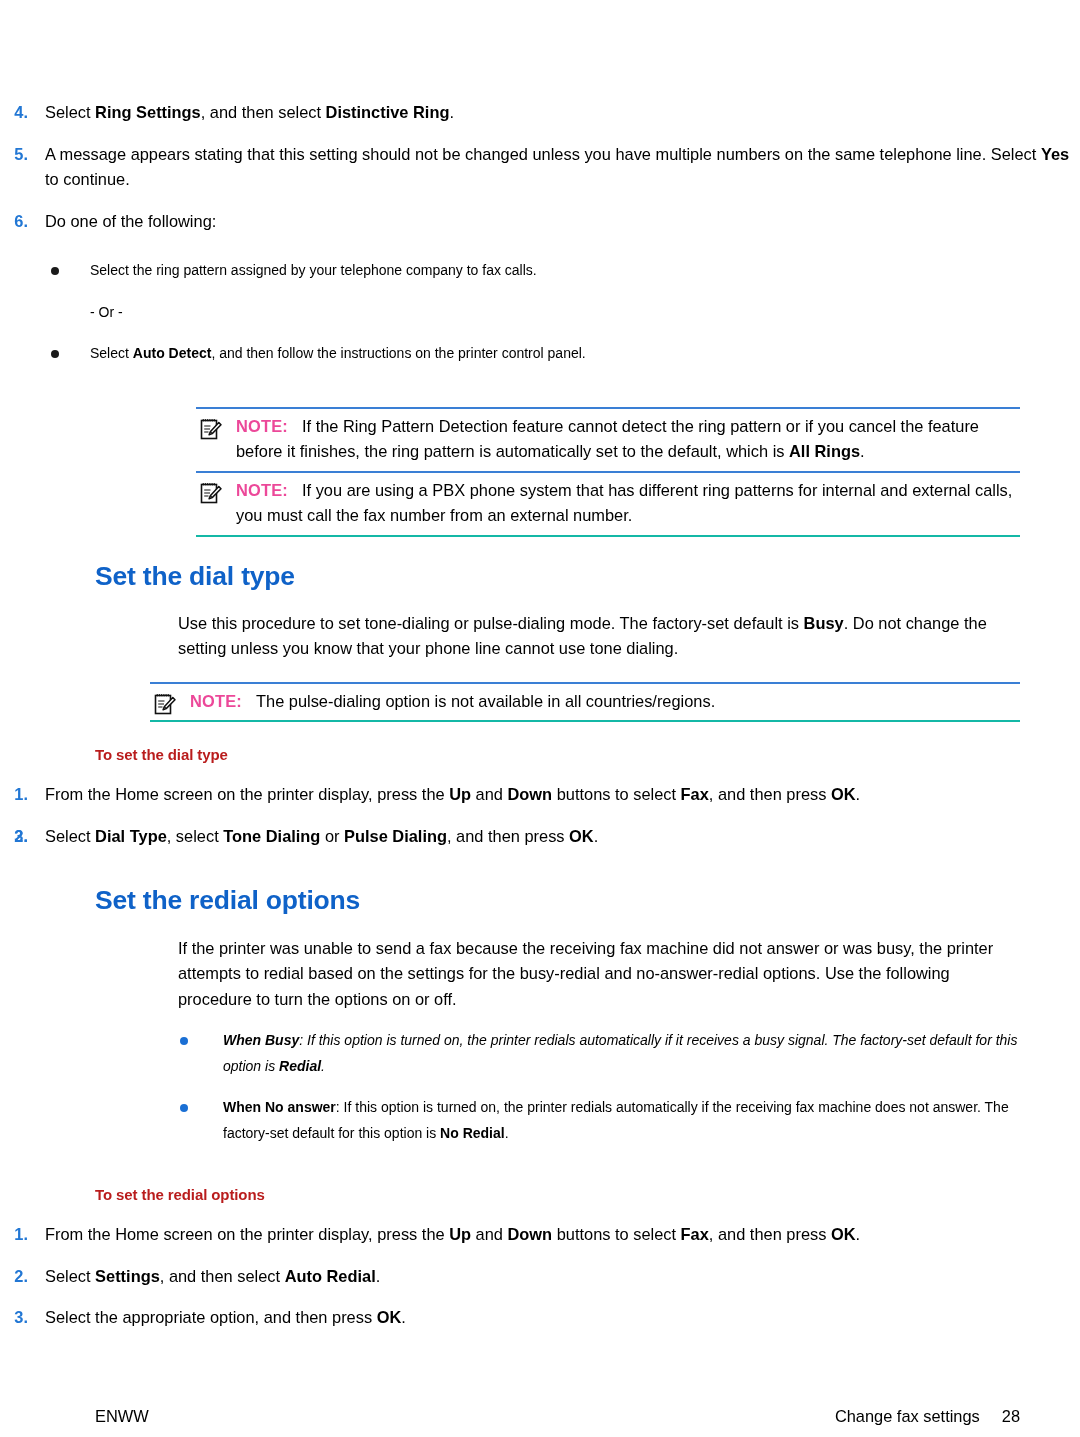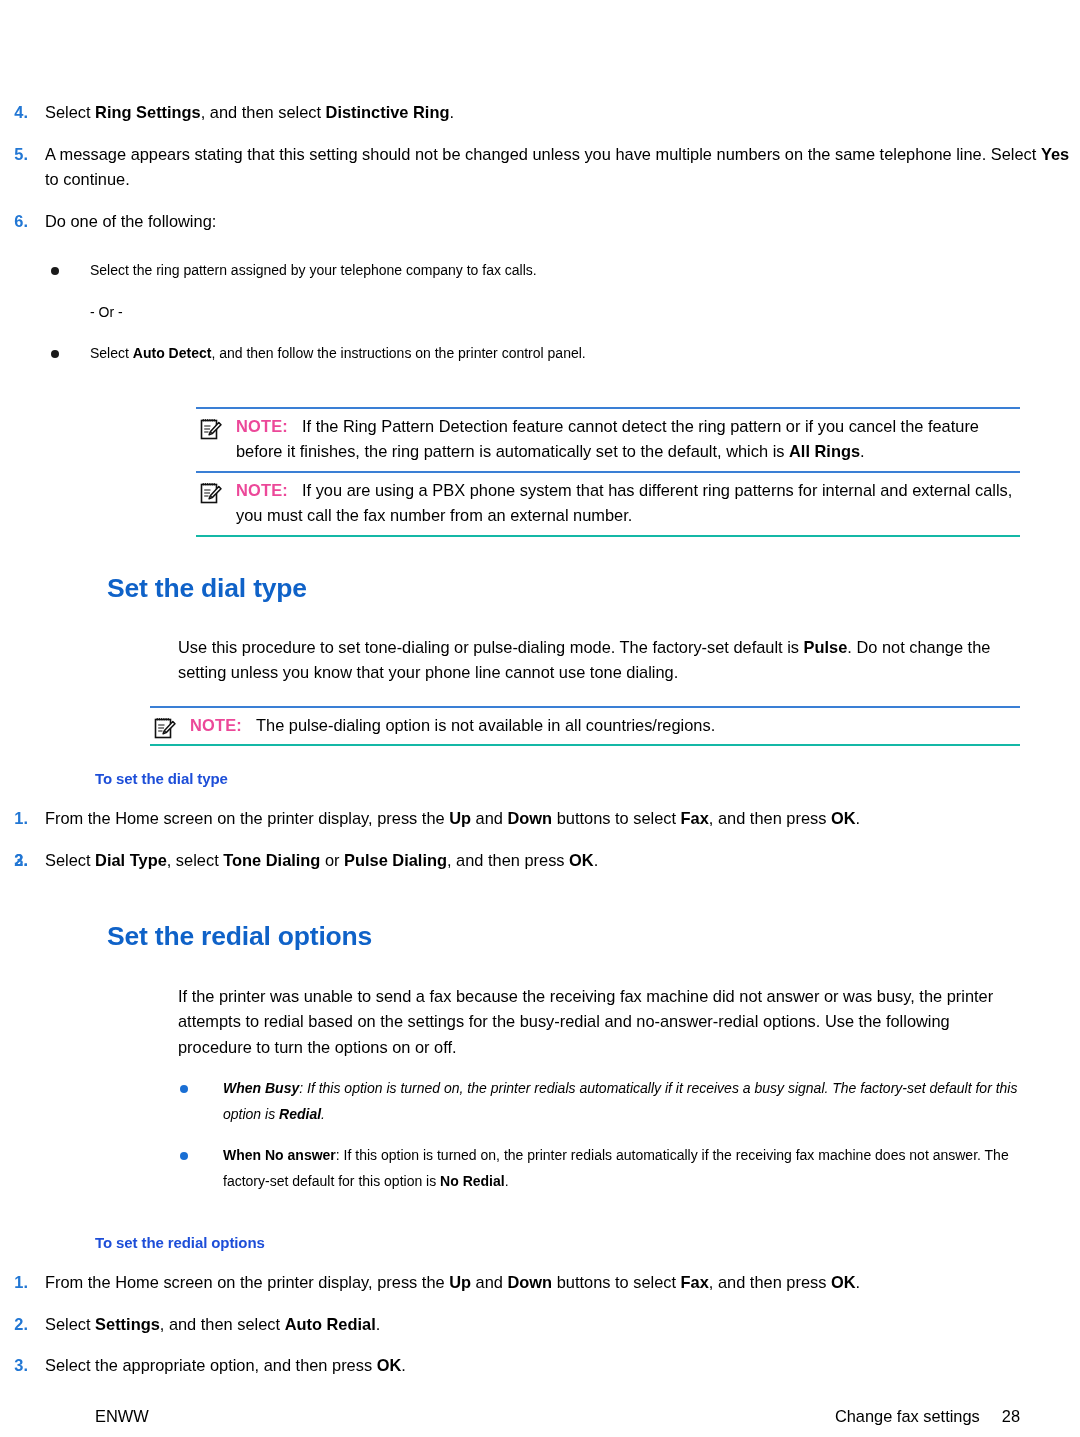--- a/index.html
+++ b/index.html
@@ -37,28 +37,28 @@
   .body-col {
     margin-left: 178px;
     margin-right: 60px;
   }
 
   
   h1.section-title {
     font-size: 26.5px;
     font-weight: bold;
     color: #0f62c8;
-    margin: 12px;
+    margin: 0;
     letter-spacing: -0.2px;
     line-height: 1.15;
   }
   h2.subsection-title {
     font-size: 15px;
     font-weight: bold;
-    color: #1d4ed8;
+    color: #b91c1c;
     margin: 0;
     letter-spacing: -0.1px;
     line-height: 1.2;
   }
 
   
   p.body-text {
     font-size: 16.4px;
     line-height: 25.5px;
     margin: 0;
@@ -230,21 +230,21 @@
 
     <div class="spacer-24"></div>
 
     <div style="margin-left:95px; margin-right:60px;">
       <h1 class="section-title">Set the dial type</h1>
     </div>
 
     <div class="spacer-20"></div>
 
     <div class="body-col">
-      <p class="body-text rich">Use this procedure to set tone-dialing or pulse-dialing mode. The factory-set default is <b>Pulse</b>. Do not change the setting unless you know that your phone line cannot use tone dialing.</p>
+      <p class="body-text rich">Use this procedure to set tone-dialing or pulse-dialing mode. The factory-set default is <b>Busy</b>. Do not change the setting unless you know that your phone line cannot use tone dialing.</p>
     </div>
 
     <div class="spacer-20"></div>
 
     <div style="margin-left:150px; margin-right:60px;">
       <div class="note">
         <div class="note-inner">
           <span class="note-icon">
             <svg width="26" height="26" viewBox="0 0 26 26" xmlns="http://www.w3.org/2000/svg">
               <rect x="3.5" y="4.5" width="15" height="18" fill="#ffffff" stroke="#111111" stroke-width="1.6"></rect>

